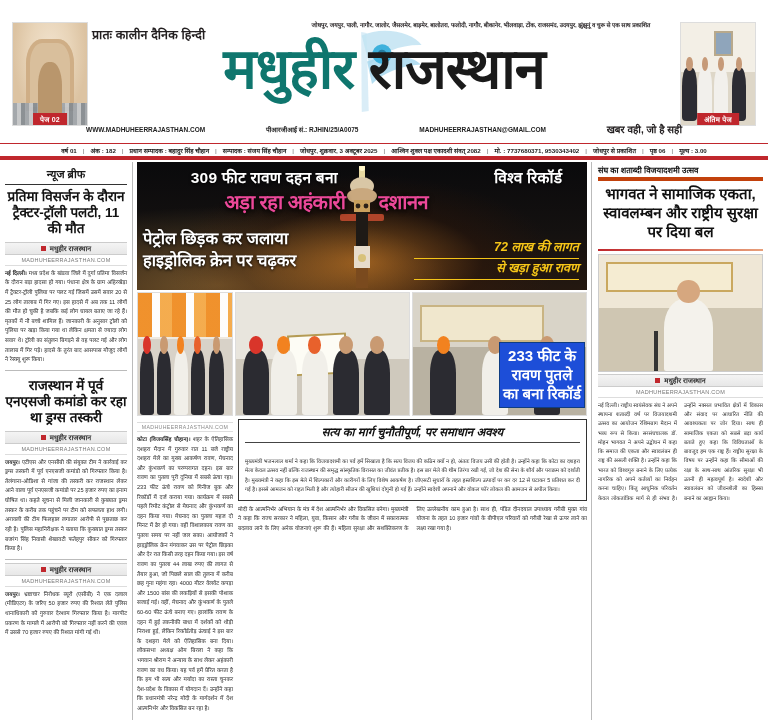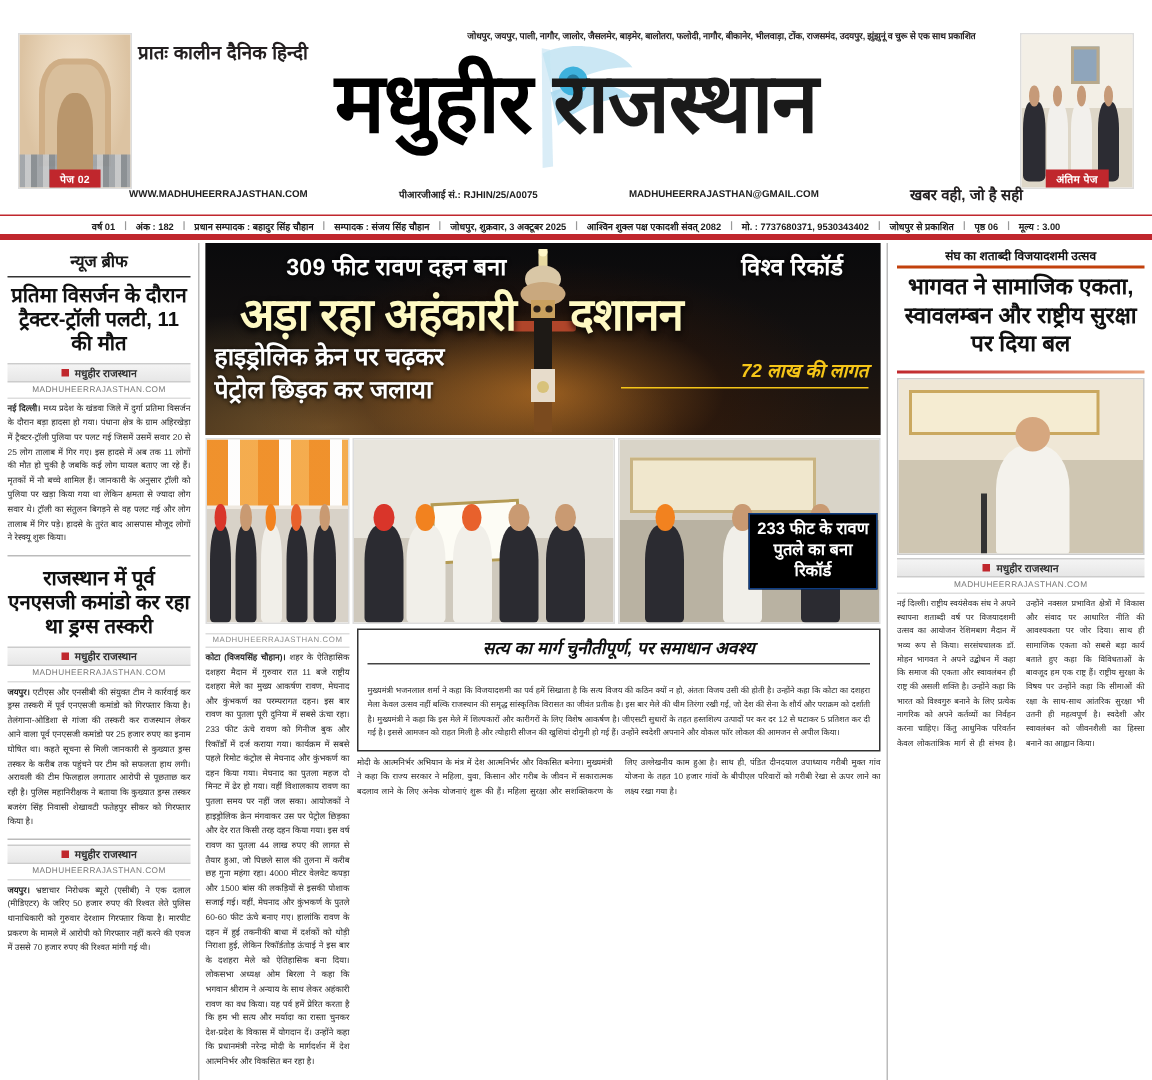--- a/index.html
+++ b/index.html
@@ -76,21 +76,21 @@
     position:absolute; left:280px; right:86px; top:22px;
     font-size:6px; font-weight:bold; color:#231f20;
     text-align:center; line-height:1.2; letter-spacing:-.1px;
   }
   .mast-title {
     position:absolute; left:0; right:0; top:34px;
     text-align:center; height:70px; line-height:70px;
     font-size:56px; font-weight:bold; letter-spacing:-1px;
     white-space:nowrap;
   }
-  .mt-red { color:#000000; }
+  .mt-red { color:#0f766e; }
   .mt-blk { color:#1a1a1a; }
   .mast-flag {
     position:absolute; left:50%; top:24px; transform:translateX(-50%) rotate(-8deg);
     width:92px; height:88px; z-index:0; opacity:.9;
   }
 
   .mast-row2 {
     position:absolute; left:0; right:0; top:122px;
     display:flex; align-items:center; justify-content:space-between;
     padding:0 86px; font-size:6.5px; color:#222;
@@ -162,21 +162,21 @@
   }
   .hero-top {
     position:absolute; left:0; top:4px; width:100%;
     text-align:center; color:#fff; font-size:15.5px; font-weight:bold;
     text-shadow:0 1px 3px #000; letter-spacing:.2px;
   }
   .hero-top .l { display:inline-block; width:44%; text-align:right; padding-right:22px;}
   .hero-top .r { display:inline-block; width:44%; text-align:right; padding-left:22px;}
   .hero-main {
     position:absolute; left:0; top:26px; width:100%;
-    text-align:center; color:#fef9c3; font-size:30px; font-weight:bold;
+    text-align:center; color:#ec4899; font-size:20px; font-weight:bold;
     text-shadow:0 2px 5px #000; letter-spacing:-.5px; white-space:nowrap;
   }
   .hero-main .l { display:inline-block; width:48%; text-align:right; padding-right:14px;}
   .hero-main .r { display:inline-block; width:48%; text-align:left; padding-left:14px;}
   .hero-sub {
     position:absolute; left:6px; top:66px; width:215px;
     color:#fff; font-size:16.5px; font-weight:bold; line-height:1.32;
     text-align:left; text-shadow:0 1px 3px #000;
   }
   .hero-gold {
@@ -223,43 +223,43 @@
     position:absolute; inset:0;
     background:linear-gradient(#d9d4c8 0 44%, #b9b2a2 44% 100%);
   }
   .ph-dais .board {
     position:absolute; left:4%; top:10%; width:72%; height:30%;
     background:#f0e7cd; border:2px solid #c9b483;
   }
 
   .badge-record {
     position:absolute; right:2px; top:50px; width:86px;
-    background:#000000; color:#fff; text-align:center;
-    font-size:11px; font-weight:bold; line-height:1.25;
+    background:#1d4ed8; color:#fff; text-align:center;
+    font-size:15px; font-weight:bold; line-height:1.25;
     padding:4px 3px; border:1px solid #0f3d82; z-index:5;
   }
 
   .mid-lower { display:flex; gap:5px; margin-top:3px; }
   .mid-lcol { width:96px; }
   .mid-rcol { flex:1; }
   .quotebox {
     border:1px solid #333; padding:4px 6px 5px; margin-bottom:4px;
   }
   .quote-title {
     text-align:center; font-size:11.5px; font-weight:bold; font-style:italic;
     color:#111; border-bottom:1px solid #444; padding-bottom:3px; margin-bottom:14px;
   }
   .quote-body { font-size:5.4px; line-height:1.75; text-align:justify; color:#2a2a2a; }
   .two-col { column-count:2; column-gap:8px; font-size:5.5px; line-height:1.72;
              text-align:justify; color:#2a2a2a; }
 
   
   .r-kicker {
-    text-align:center; font-size:8px; font-weight:bold; color:#111;
-    border-bottom:2px solid #c2410c; padding-bottom:2px;
+    font-size:8px; font-weight:bold; color:#111;
+    border-bottom:4px solid #c2410c; padding-bottom:2px;
   }
   .r-head {
     text-align:center; font-size:15px; font-weight:bold; line-height:1.26;
     color:#111; padding:4px 0 5px;
   }
   .r-rule { height:2px; background:linear-gradient(90deg,#c0272d,#e8a07a); margin:2px 0 3px; }
   .r-photo { position:relative; width:100%; height:118px; border:1px solid #ccc; overflow:hidden; }
   .r-photo .bg {
     position:absolute; inset:0;
     background:linear-gradient(#efe7d6 0 46%, #cfc6b2 46% 100%);
@@ -437,26 +437,27 @@
           <span class="l">309 फीट रावण दहन बना</span>
           <span class="r">विश्व रिकॉर्ड</span>
         </div>
 
         <div class="hero-main">
           <span class="l">अड़ा रहा अहंकारी</span>
           <span class="r">दशानन</span>
         </div>
 
         <div class="hero-sub">
+          <div>पेट्रोल छिड़क कर जलाया</div>
           <div>हाइड्रोलिक क्रेन पर चढ़कर</div>
-          <div>पेट्रोल छिड़क कर जलाया</div>
         </div>
 
         <div class="hero-gold">
           <span>72 लाख की लागत</span>
+          <span>से खड़ा हुआ रावण</span>
         </div>
       </div>
 
       <div class="mid-photos">
         <div class="mph p1">
           <div class="ph-crowd">
               <div class="ph-banner"></div>
             <div class="ph-row">
               <div class="ph-person" style="left:2%">
                   <i class="turban-r"></i>

